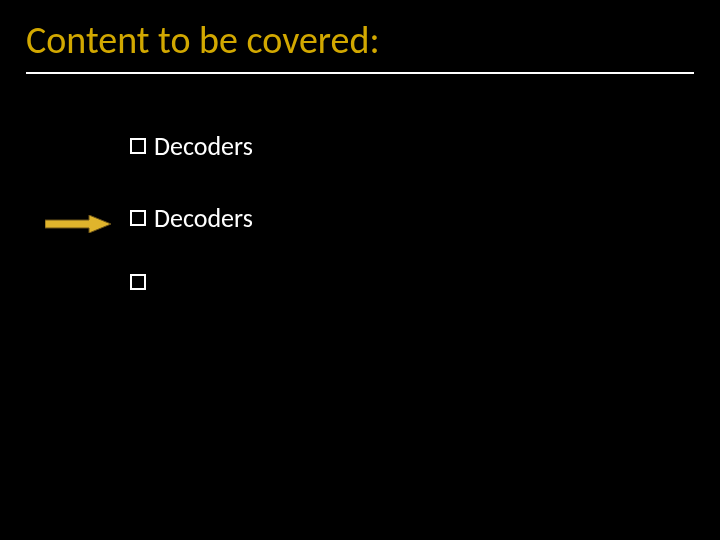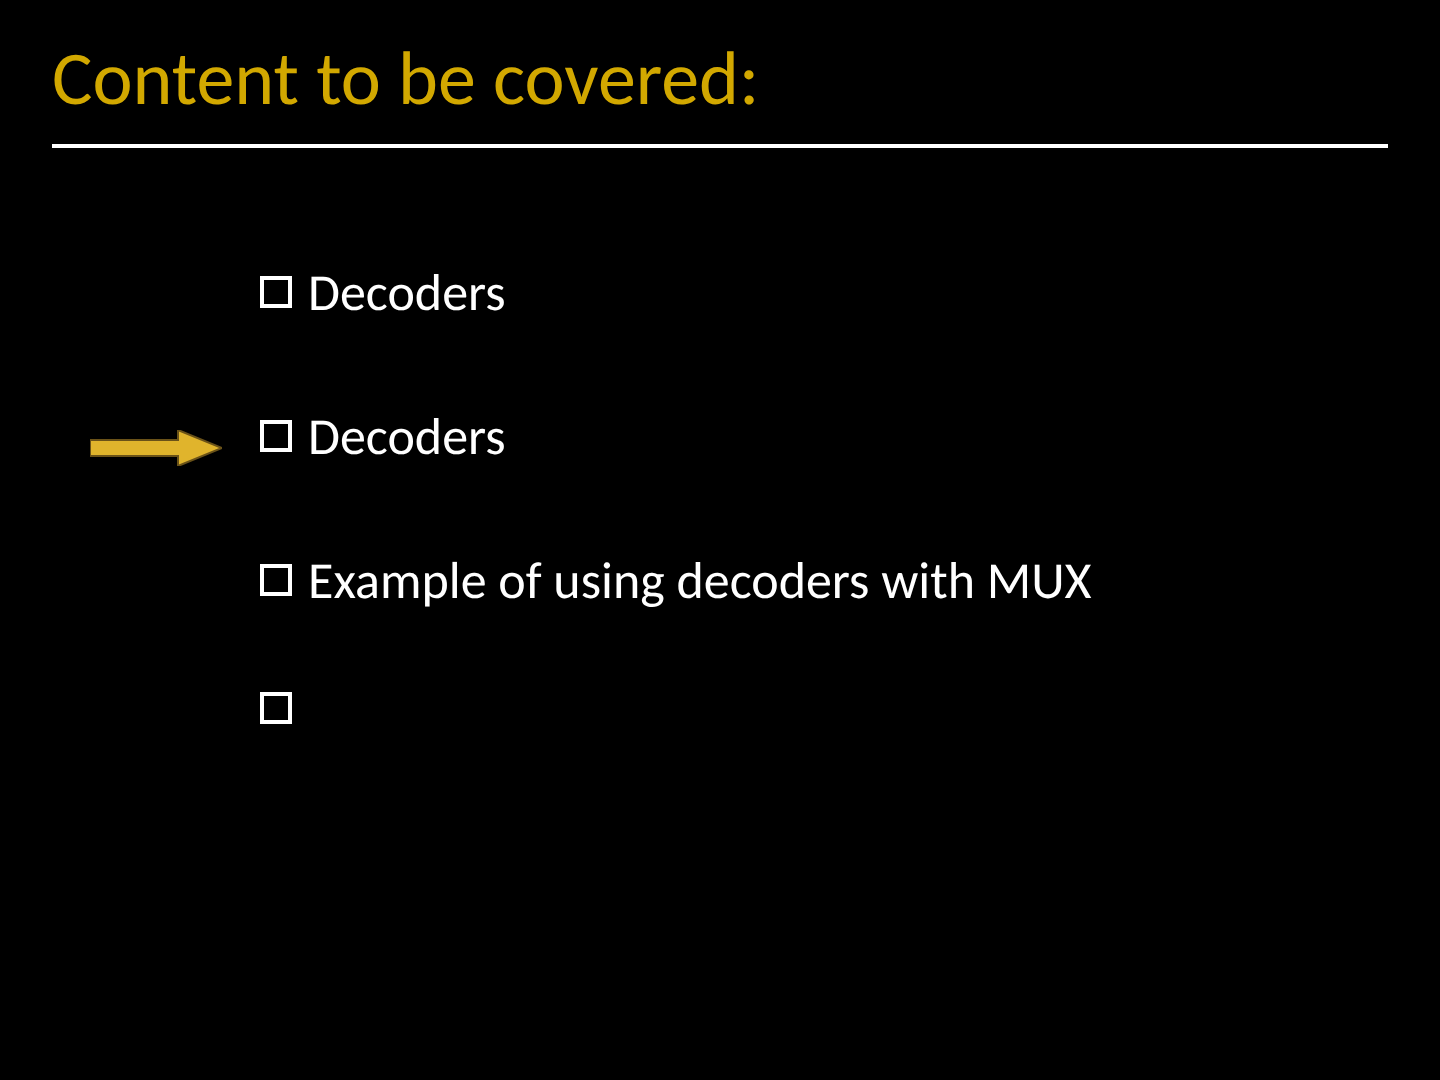--- a/index.html
+++ b/index.html
@@ -89,20 +89,16 @@
     <div class="bullet-item">
       <span class="square"></span>
       <span>Decoders</span>
     </div>
     <div class="bullet-item">
       <span class="square"></span>
       <span>Decoders</span>
     </div>
     <div class="bullet-item">
       <span class="square"></span>
-      <span>Example of using decoders with MUX</span>
-    </div>
-    <div class="bullet-item">
-      <span class="square"></span>
     </div>
   </div>
 
 </div>
 
 </body></html>

